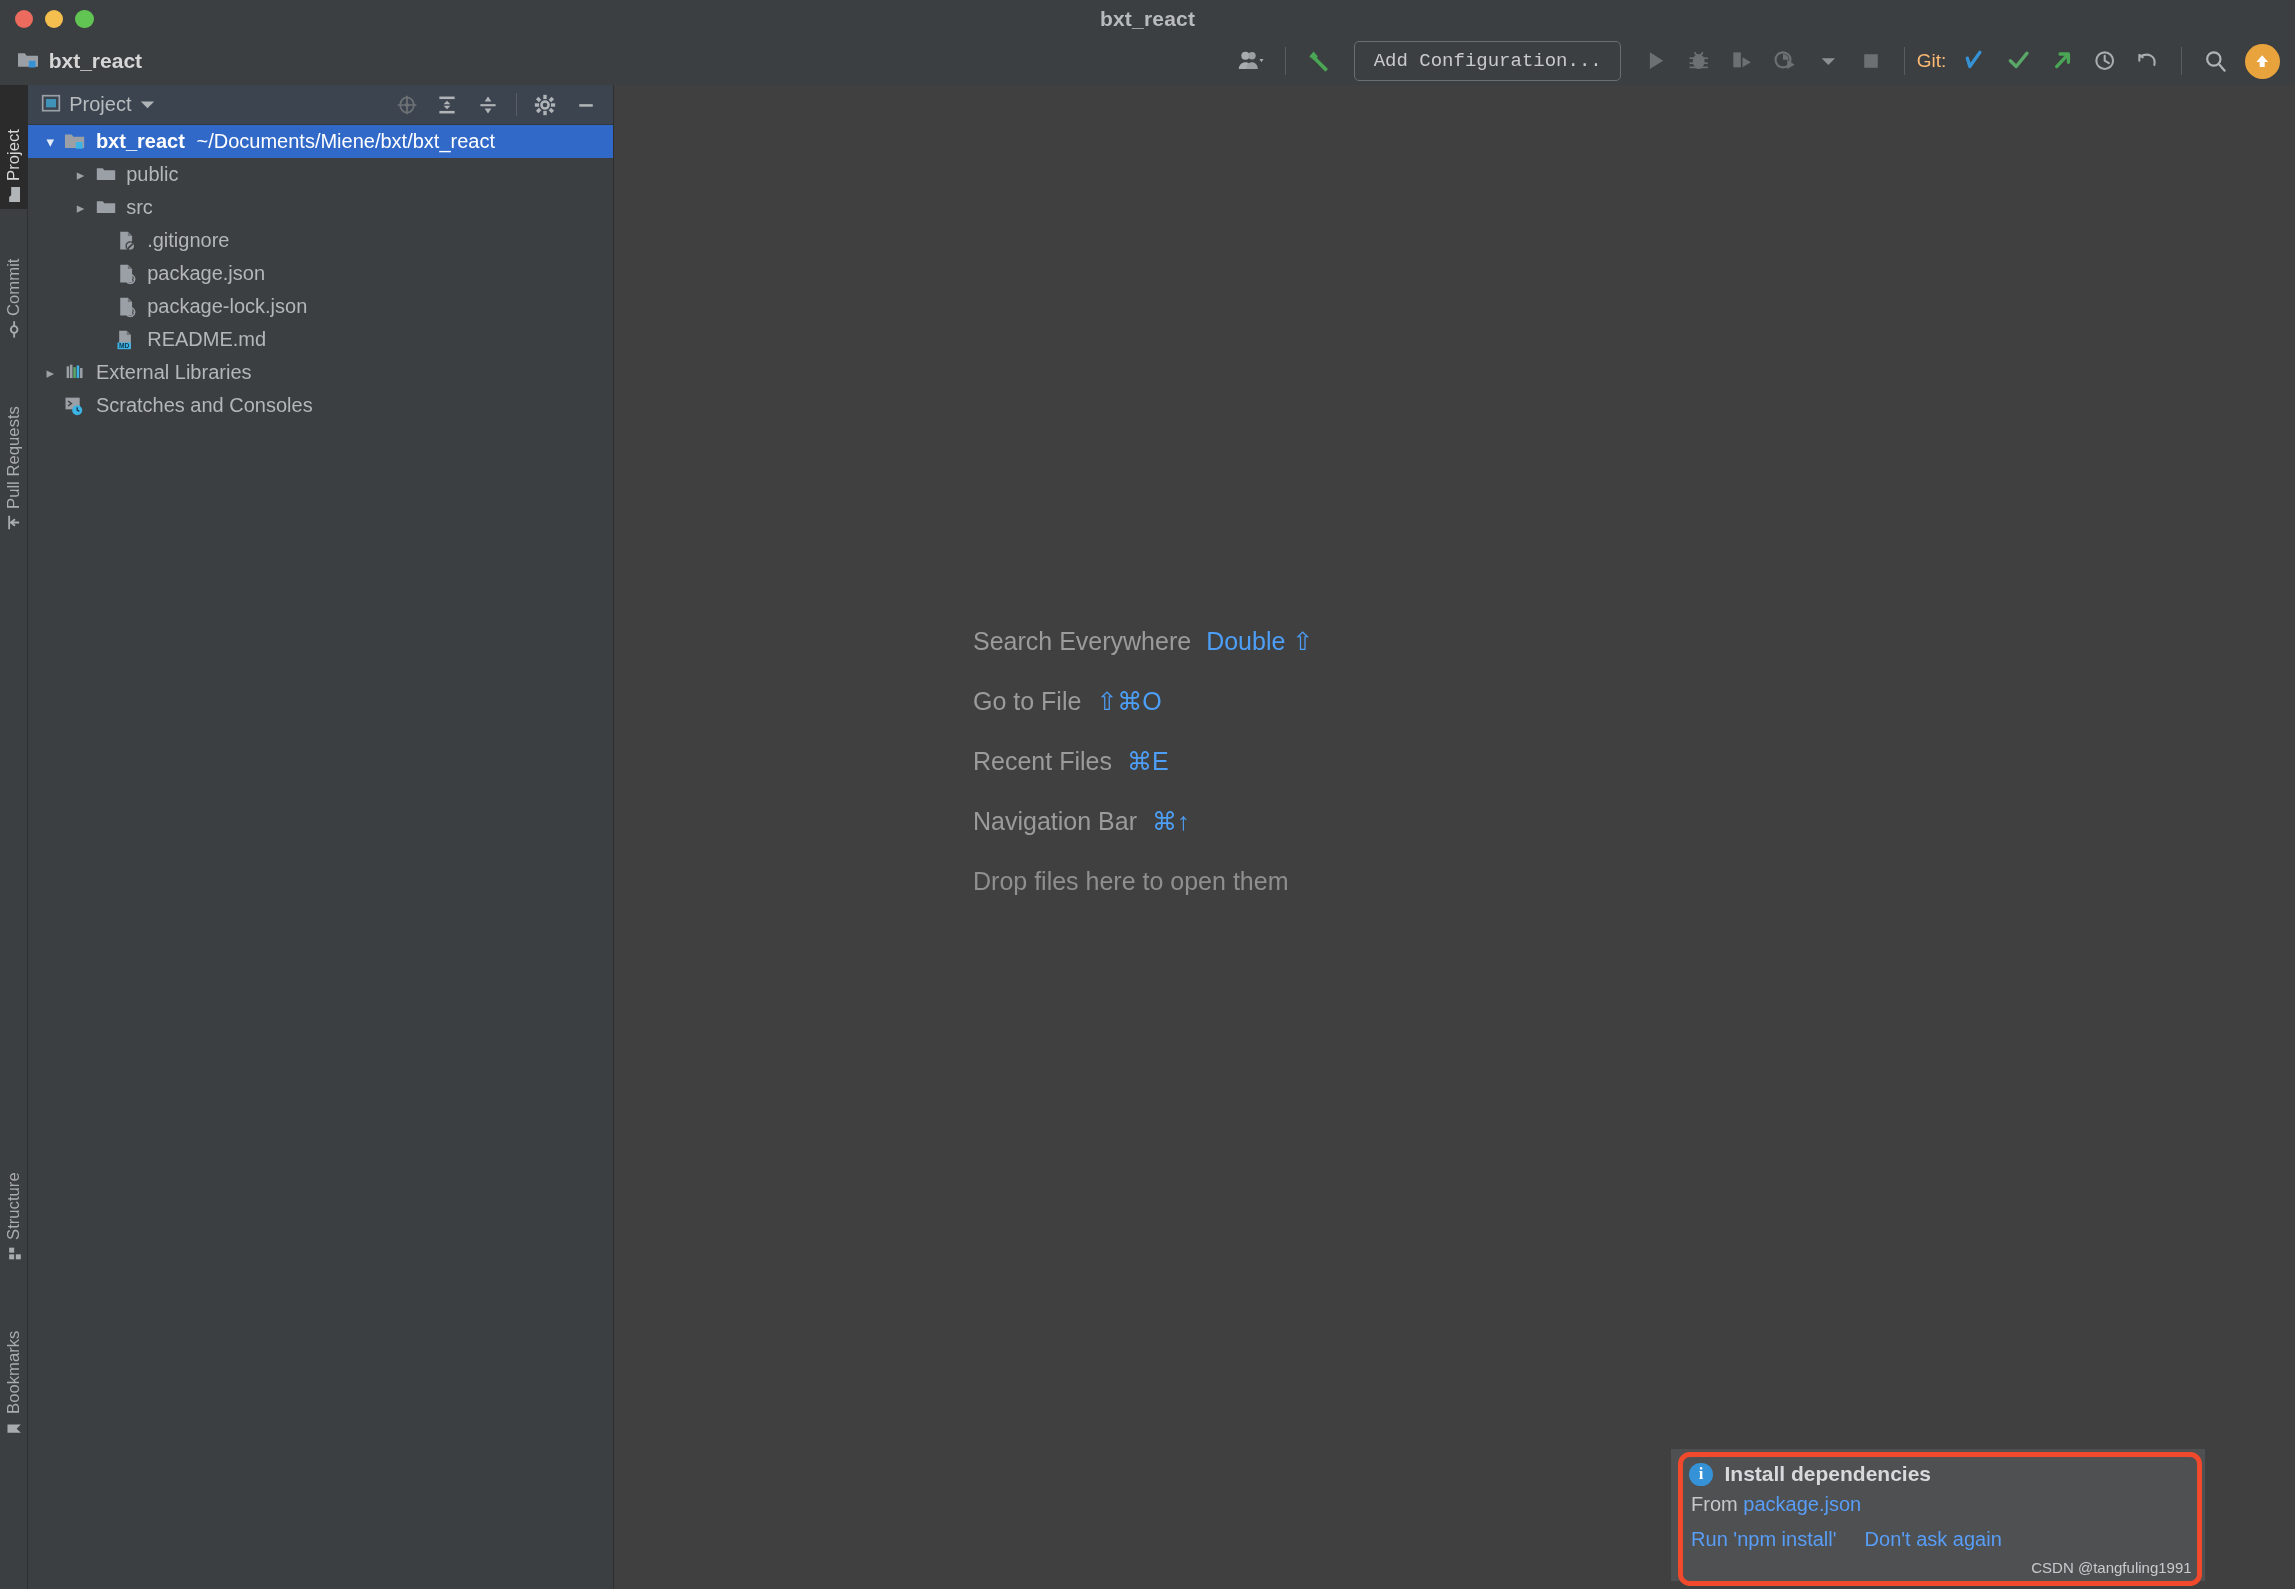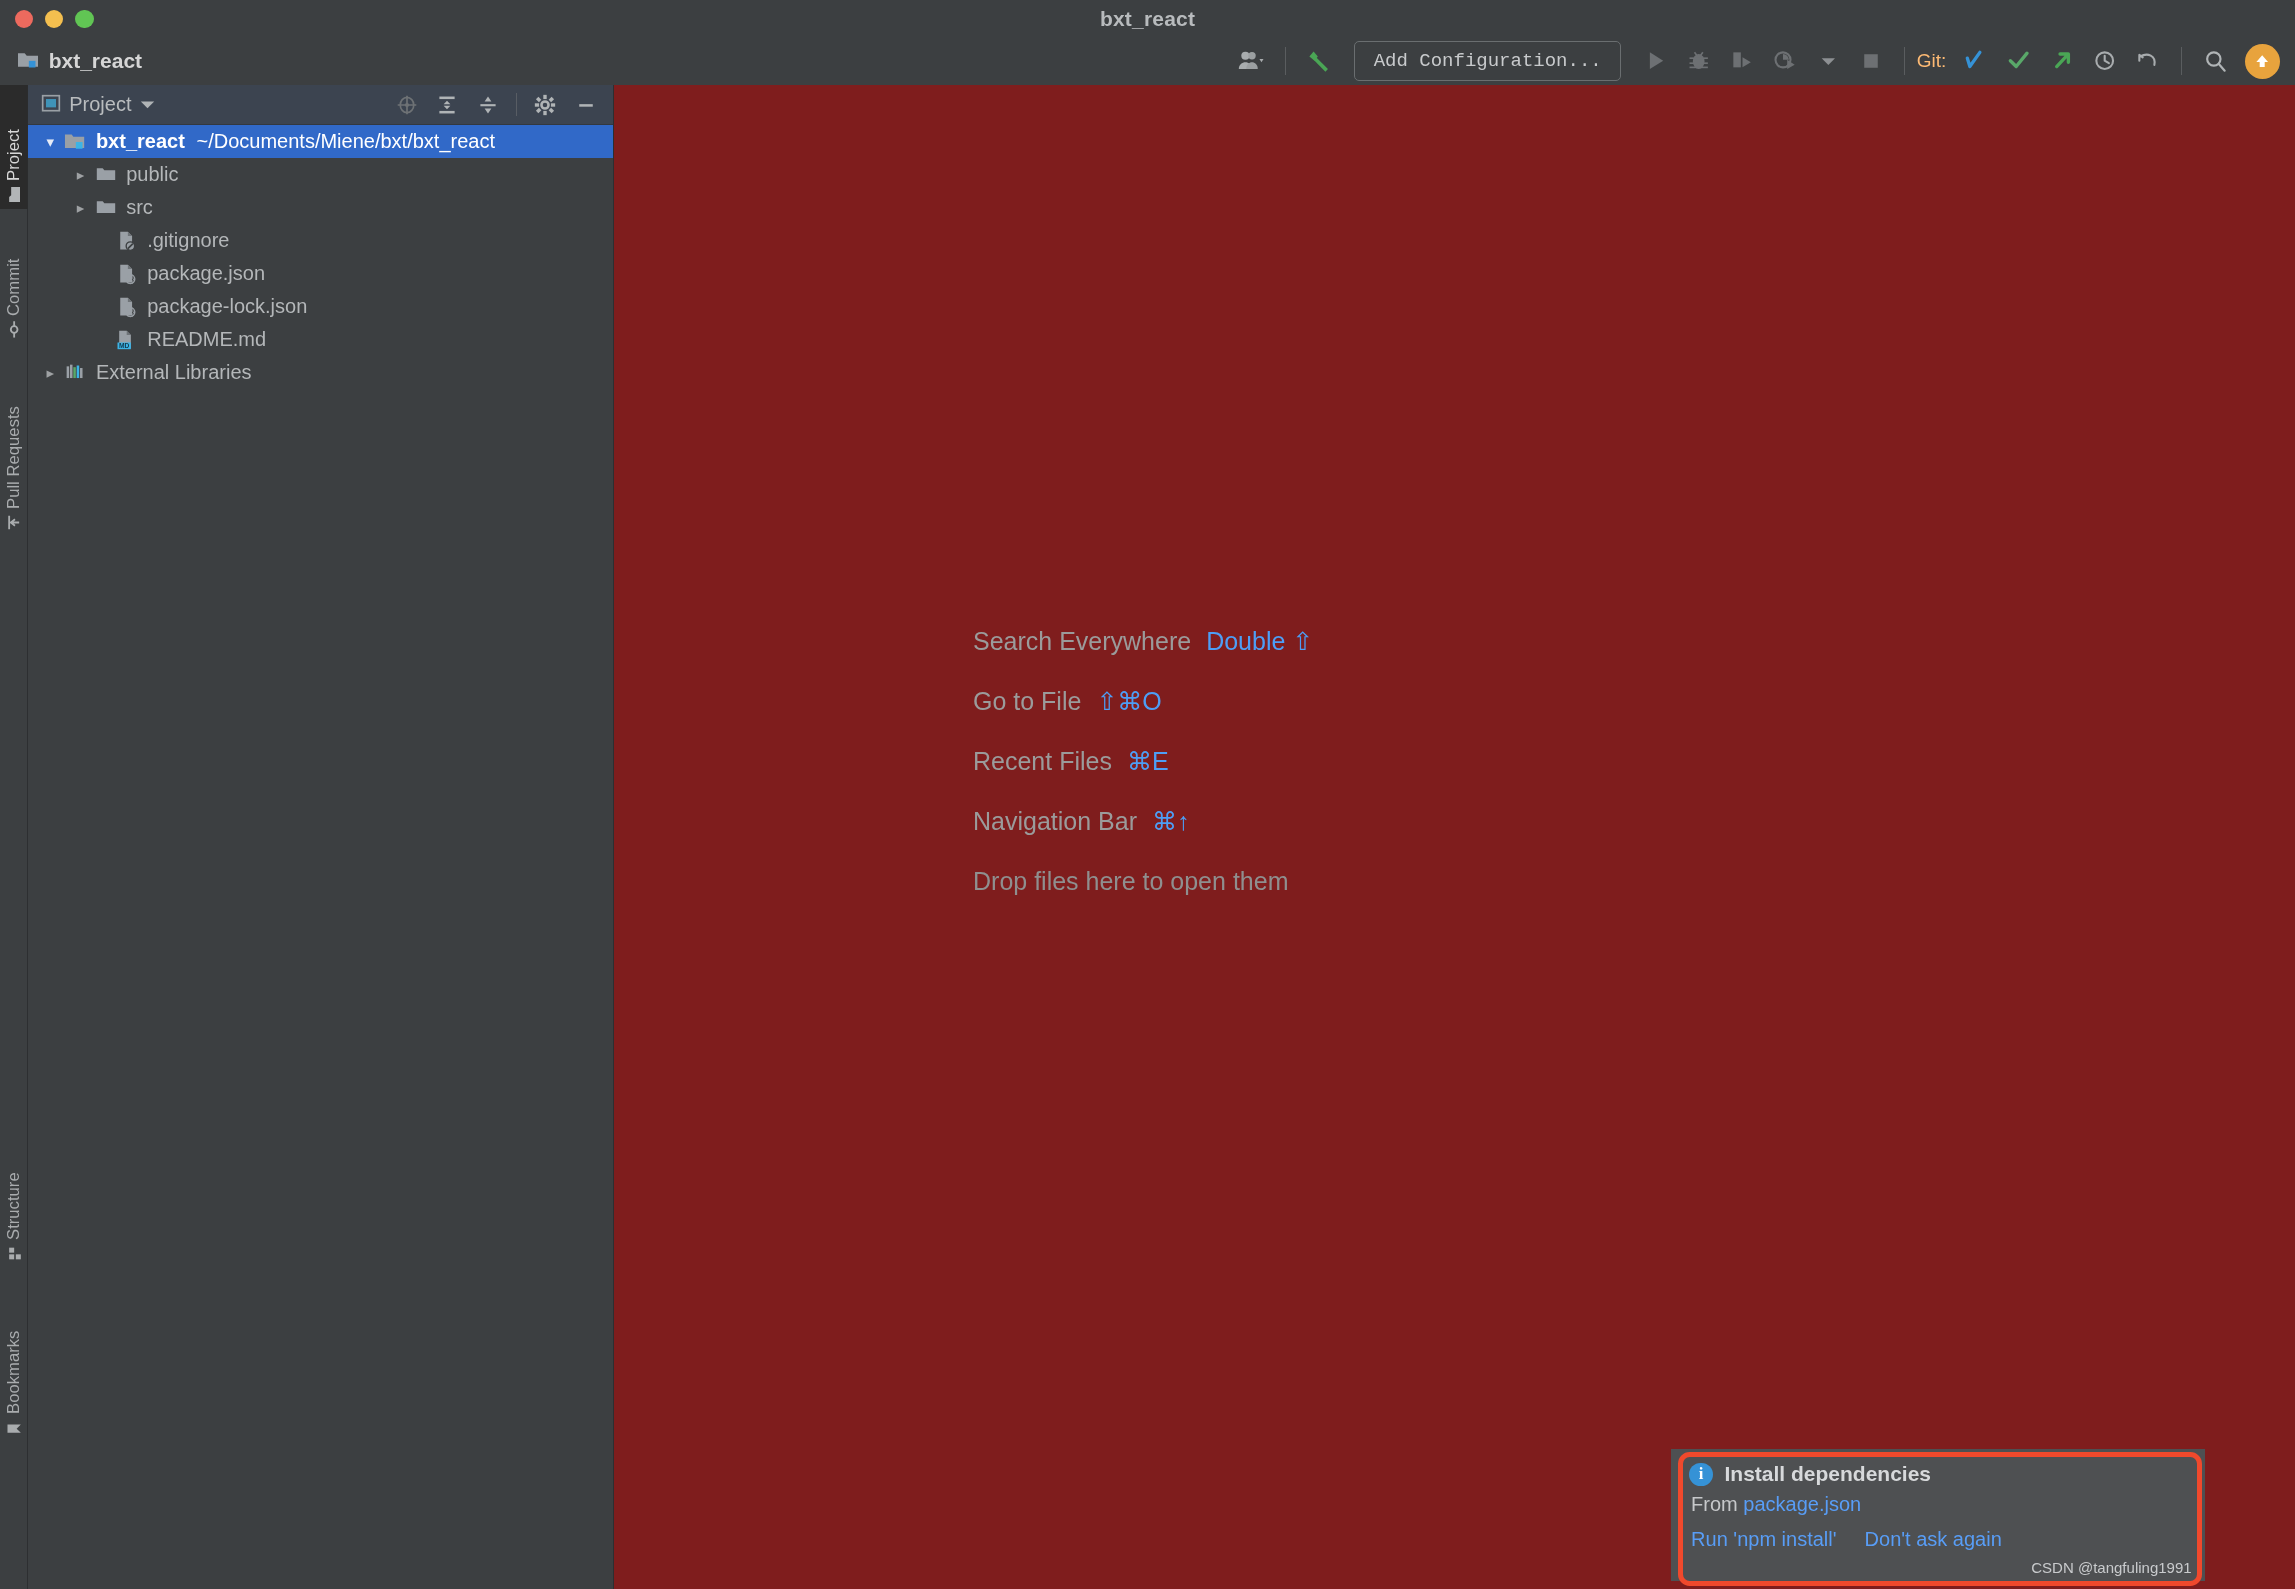--- a/index.html
+++ b/index.html
@@ -107,21 +107,21 @@
   .rpath { margin-left: 11.7px; font-weight: normal; }
 
   
   .ind0 { padding-left: 11.7px; }
   .ind1 { padding-left: 42px; }
   .ind2 { padding-left: 63px; align-items: center; }
 
   
   .editor {
     position: absolute; left: 614px; top: 85px;
-    width: 1682px; height: 1504px; background: #7f1d1d;
+    width: 1682px; height: 1504px; background: #404040;
   }
   .hints {
     position: absolute; left: 359px; top: 526px;
     display: flex; flex-direction: column; gap: 0px;
   }
   .hint {
     height: 60px; display: flex; align-items: center;
     font-size: 25px; color: #9b9b9b;
   }
   .hint .key { color: #4d9ef6; margin-left: 15px; font-size: 25px; }
@@ -484,20 +484,32 @@
               <rect x="3" y="4" width="3" height="14" fill="#9aa0a6"></rect>
               <rect x="7" y="2" width="3" height="16" fill="#9aa0a6"></rect>
               <rect x="11" y="5" width="3" height="13" fill="#59a869"></rect>
               <rect x="15" y="3" width="3" height="15" fill="#3cb4e6"></rect>
               <rect x="19" y="6" width="3" height="12" fill="#9aa0a6"></rect>
             </svg>
         </span>
         <span class="rname">External Libraries</span>
       </div>
 
+      <div class="row ind0">
+        <span class="arrow blank">▸</span>
+        <span class="ricon">
+          <svg width="23.4" height="22" viewBox="0 0 28 26">
+              <rect x="3" y="3" width="17" height="14" fill="#9aa0a6"></rect>
+              <path d="M6 7 L10 10 L6 13" stroke="#3c3f41" stroke-width="1.8" fill="none"></path>
+              <circle cx="17" cy="18" r="6" fill="#3cb4e6"></circle>
+              <path d="M17 14.5 V18 L19.5 19.5" stroke="#15394d" stroke-width="1.6" fill="none"></path>
+            </svg>
+        </span>
+        <span class="rname">Scratches and Consoles</span>
+      </div>
 
     </div>
   </div>
 
   <div class="editor">
     <div class="hints">
       <div class="hint">
         <span>Search Everywhere</span>
         <span class="key">Double ⇧</span>
       </div>

